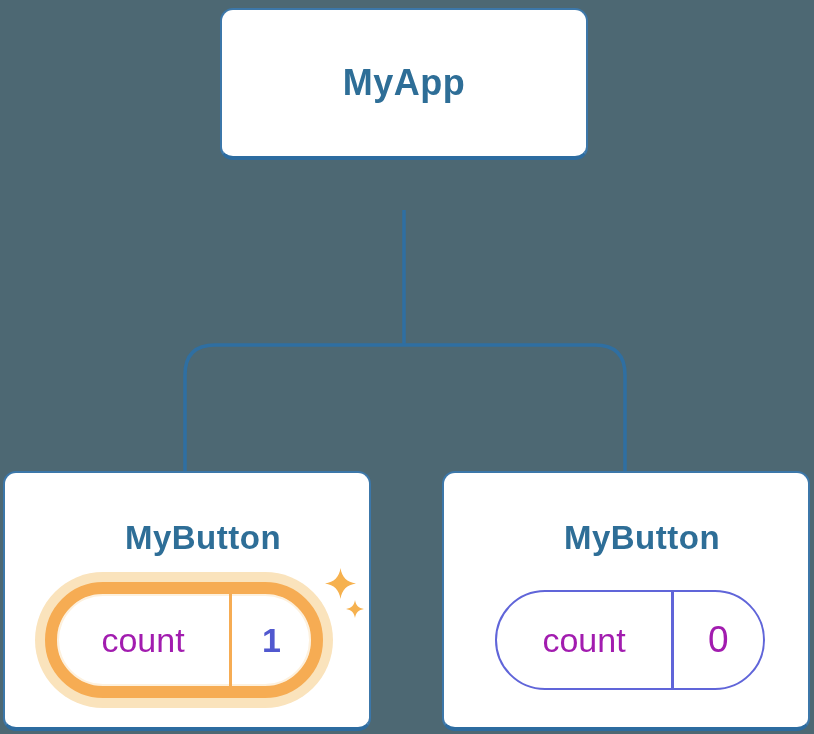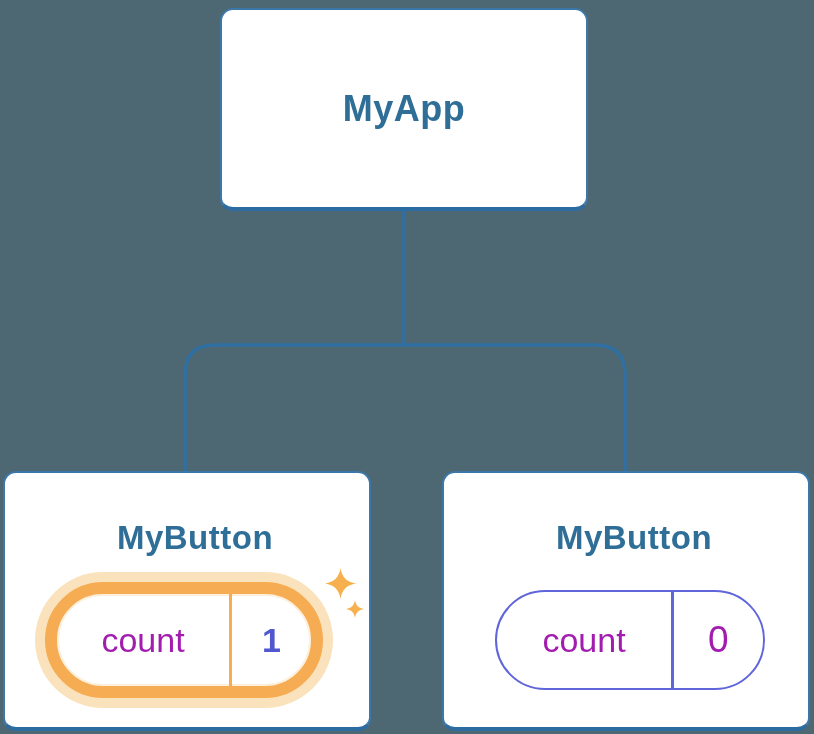--- a/index.html
+++ b/index.html
@@ -23,40 +23,40 @@
   .node {
     position: absolute;
     background: #ffffff;
     border: 2.5px solid #3C77A9;
     border-bottom: 4.5px solid #2D6CA0;
     border-radius: 13px;
     box-sizing: border-box;
   }
   .node-root {
     left: 220px; top: 8px;
-    width: 368px; height: 203px;
+    width: 368px; height: 152px;
     display: flex;
     align-items: center;
     justify-content: center;
   }
   .node-child {
     top: 471px;
     width: 368px; height: 260px;
   }
   .node-left  { left: 3px; }
   .node-right { left: 442px; }
   .node-title {
     color: #2E6E97;
     font-size: 36px;
     font-weight: bold;
     letter-spacing: 0.5px;
   }
   .child-title {
     position: absolute;
-    left: 8px; top: 46px;
+    left: 16px; top: 46px;
     width: 100%;
     text-align: center;
     font-size: 33px;
   }
   
   .pill-halo {
     position: absolute;
     left: 30px; top: 99px;
     width: 298px; height: 136px;
     background: #FAE3BC;

